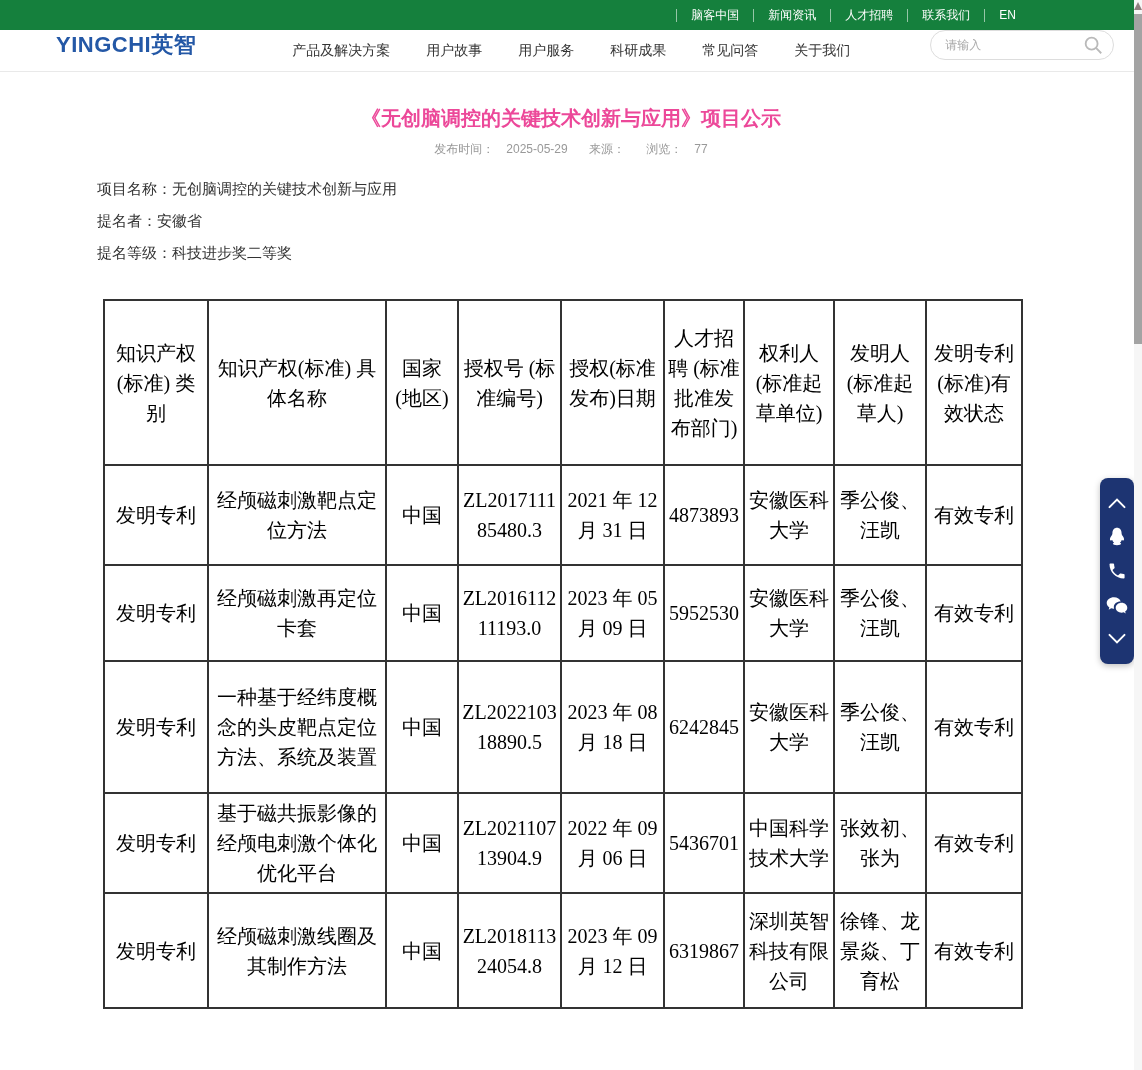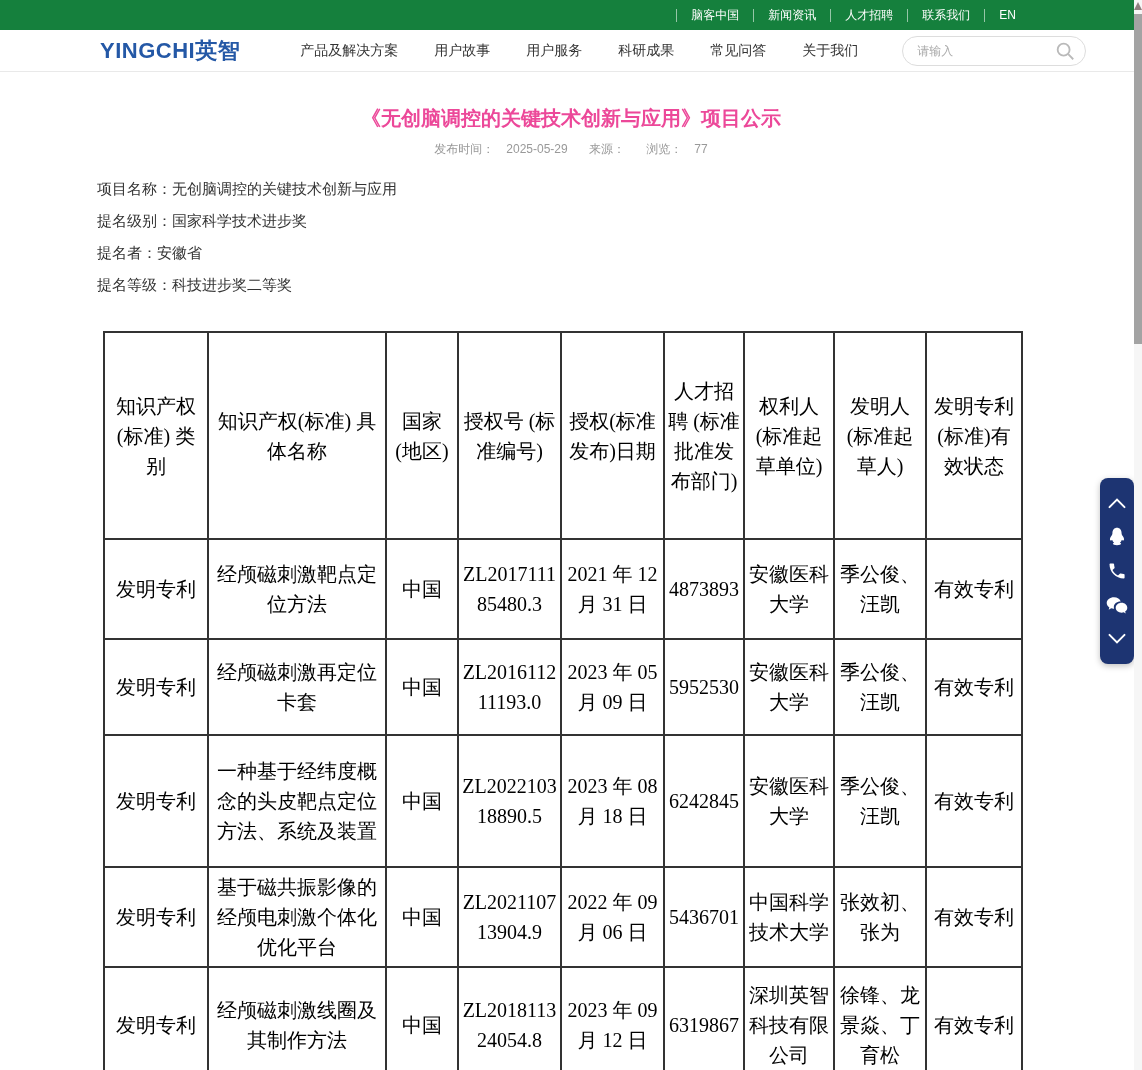--- a/index.html
+++ b/index.html
@@ -9,21 +9,21 @@
 
   
   .topbar { height:30px; background:#15803d; display:flex; justify-content:flex-end;
     align-items:center; padding-right:120px; }
   .topbar a { color:#fff; font-size:12px; text-decoration:none; padding:0 14px;
     border-left:1px solid rgba(255,255,255,.55); line-height:13px; cursor:pointer; }
   .topbar a:last-child { padding-right:6px; }
 
   
   .header { height:42px; background:#fff; border-bottom:1px solid #e9e9e9;
-    display:flex; align-items:center; padding-left:100px; }
+    display:flex; padding-left:56px;gap:36px; }
   .logo { color:#2458a6; font-weight:bold; font-size:22px; letter-spacing:.5px;
     cursor:pointer; margin-right:60px; white-space:nowrap; }
   .nav { display:flex; align-items:center; }
   .nav a { font-size:14px; color:#333; text-decoration:none; margin-right:36px;
     white-space:nowrap; cursor:pointer; }
   .search { position:relative; margin-left:8px; }
   .search input { width:184px; height:30px; border:1px solid #ddd; border-radius:16px;
     padding:0 38px 0 14px; font-size:12px; color:#333; outline:none; }
   .search input::placeholder { color:#aaa; }
   .search .search-icon { position:absolute; right:10px; top:4px; width:22px; height:22px;
@@ -35,21 +35,21 @@
   .meta { text-align:center; margin-top:9px; font-size:12px; color:#999; }
   .meta span { margin:0 6px; }
   .paras { margin:15px 0 0 97px; }
   .paras p { font-size:15px; color:#333; line-height:32px; }
 
   
   table { border-collapse:collapse; table-layout:fixed; width:918px; margin:30px 0 0 103px;
     font-family:"Liberation Serif","DejaVu Serif",serif; font-size:20px; color:#000; }
   th,td { border:2px solid #333; text-align:center; vertical-align:middle;
     padding:2px 3px; font-weight:normal; line-height:1.5; word-break:break-all; }
-  tr.hdr  { height:207px; }
+  tr.hdr  { height:165px; }
   tr.r0 { height:100px; } tr.r1 { height:96px; } tr.r2 { height:132px; }
   tr.r3 { height:100px; } tr.r4 { height:115px; }
 
   
   .float-widget { position:absolute; right:8px; top:478px; width:34px; background:#1d3472;
     border-radius:8px; display:flex; flex-direction:column; align-items:center;
     padding:8px 0; box-shadow:0 2px 6px rgba(0,0,0,.25); z-index:5; }
   .float-widget .fbtn { width:34px; height:34px; display:flex; align-items:center;
     justify-content:center; cursor:pointer; }
   .float-widget svg { display:block; }
@@ -101,21 +101,20 @@
     <h1 class="title">《无创脑调控的关键技术创新与应用》项目公示</h1>
 
     <div class="meta">
       <span><span>发布时间：</span><span>2025-05-29</span></span>
       <span>来源：</span>
       <span><span>浏览：</span><span>77</span></span>
     </div>
 
     <div class="paras">
       <p>项目名称：无创脑调控的关键技术创新与应用</p>
-      <p>提名级别：国家科学技术进步奖</p>
       <p>提名者：安徽省</p>
       <p>提名等级：科技进步奖二等奖</p>
     </div>
 
     <table>
       <colgroup>
         <col style="width:104px">
           <col style="width:178px">
           <col style="width:72px">
         <col style="width:103px">

